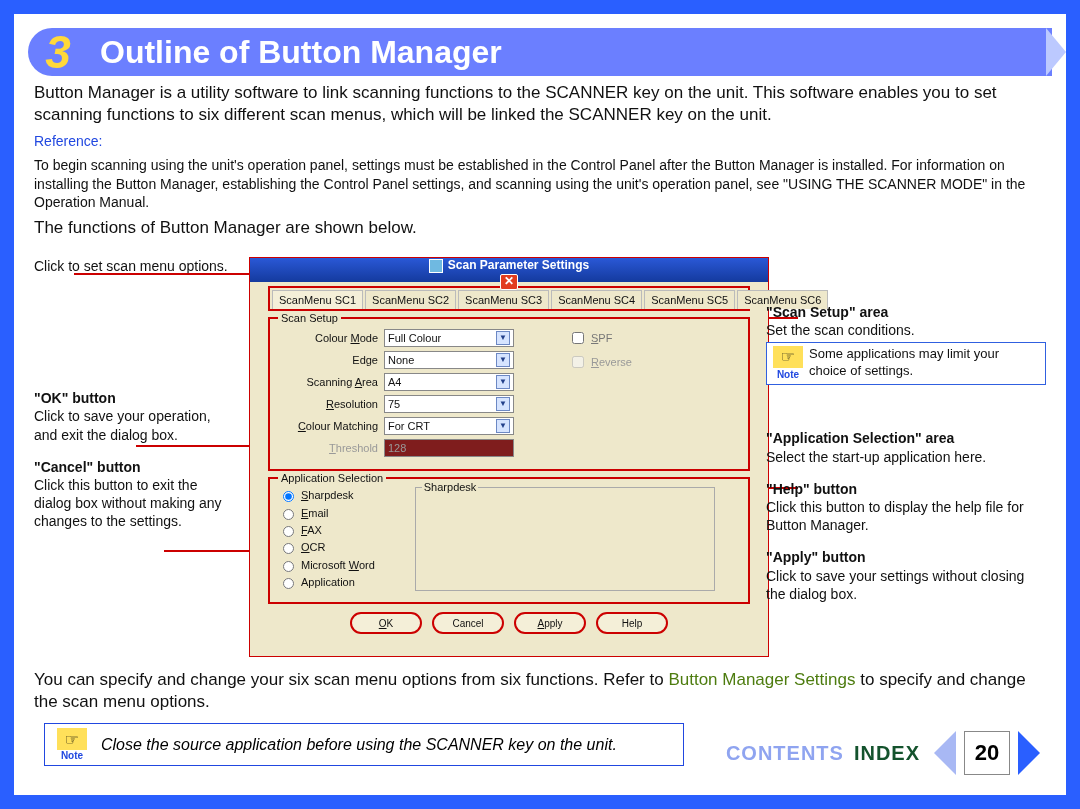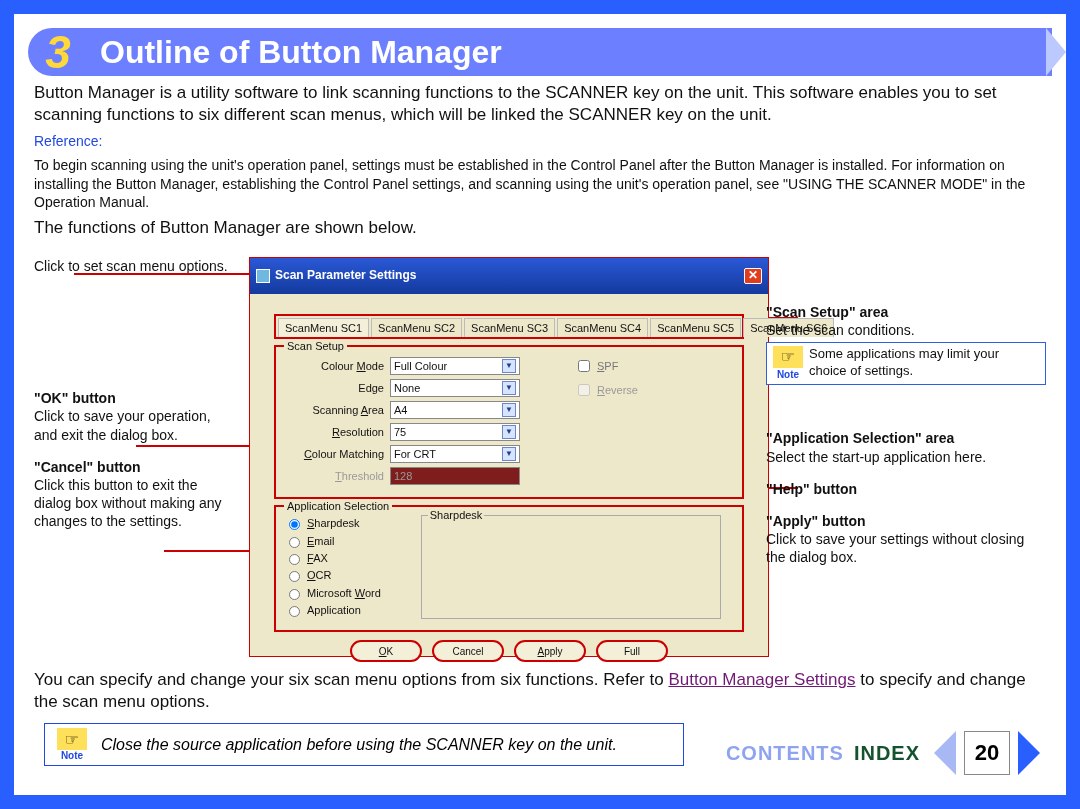--- a/index.html
+++ b/index.html
@@ -54,42 +54,42 @@
     top: 0;
     width: 0; height: 0;
     border-top: 24px solid transparent;
     border-bottom: 24px solid transparent;
     border-left: 20px solid #bcc9ff;
   }
 
   .content { padding: 0 20px; font-size: 17px; line-height: 1.3; color:#111; }
   .ref { font-size: 14px; }
   .ref-label { color: #2148e0; }
-  a.link { color: #701a75; text-decoration: underline; cursor:pointer; }
+  a.link { color: #4d7c0f; cursor:pointer; }
 
   
   .diagram { position: relative; height: 420px; margin: 6px 0 4px; }
   .callouts-left { position:absolute; left:0; top:12px; width:200px; font-size:14px; }
   .callouts-right { position:absolute; right:0; top:58px; width:280px; font-size:14px; }
   .co-title { font-weight: bold; }
   .co-text { margin-bottom: 14px; }
   .red-dash { border-top: 2px solid #cc0000; position:absolute; }
   .red-dot { width:10px; height:10px; background:#cc0000; border-radius:50%; position:absolute; }
 
   
   .note-box { border:1px solid #3060e0; background:#fff; padding:3px 6px 3px 6px; display:flex; gap:6px; font-size:13px; margin-top:3px;}
   .note-icon { display:flex; flex-direction:column; align-items:center; justify-content:center; width:34px;}
   .note-icon .hand { background:#ffe05a; width:30px; height:22px; display:flex; align-items:center; justify-content:center; font-size:16px; }
   .note-icon .lbl { font-size:10px; color:#2148e0; font-weight:bold; }
 
   
   .dialog { position:absolute; left:215px; top:12px; width:520px; height:400px; border:1px solid #cc0000; background:#eee8cb; }
-  .dlg-title { height:36px; background:linear-gradient(#2a58d6,#143a9e); color:#fff; font-size:12px; font-weight:bold; display:flex; align-items:center; padding:16px 6px; justify-content:space-between;}
+  .dlg-title { height:24px; background:linear-gradient(#2a58d6,#143a9e); color:#fff; font-size:12px; font-weight:bold; display:flex; align-items:center; padding:0 6px; justify-content:space-between;flex-direction:column;}
   .dlg-close { width:18px; height:16px; background:#e23c1e; color:#fff; font-size:12px; display:flex; align-items:center; justify-content:center; border:1px solid #fff; border-radius:2px; cursor:pointer;}
-  .dlg-body { padding:4px 24px 6px;margin-top:16px; }
+  .dlg-body { padding:4px 18px 6px; }
   .tabs { display:flex; border:2px solid #cc0000; background:#eee8cb; font-size:11px; padding:2px 2px 0; gap:2px;}
   .tab { padding:2px 6px; background:#eee8cb; border:1px solid #bbb; border-bottom:none; cursor:pointer; white-space:nowrap;}
   .tab.active { background:#f4efd8; font-weight:normal; }
   .group { border:2px solid #cc0000; padding:6px 8px 8px; margin-top:6px; position:relative; }
   .group-label { position:absolute; top:-8px; left:8px; font-size:11px; background:#eee8cb; padding:0 3px; }
   .field-row { display:flex; align-items:center; font-size:11px; margin:4px 0; }
   .field-row label { width:100px; text-align:right; margin-right:6px; }
   .combo { width:130px; height:18px; border:1px solid #888; background:#fff; display:flex; align-items:center; justify-content:space-between; padding:0 3px; font-size:11px;}
   .combo .arrow { width:14px; height:14px; background:#d6e4ff; border:1px solid #6c88c4; display:flex; align-items:center; justify-content:center; font-size:8px; color:#23408a;}
   .chk { display:flex; align-items:center; gap:4px; font-size:11px; margin-left:24px; color:#777;}
@@ -274,21 +274,21 @@
           </div>
 
           <div class="btn-row">
             <div class="dbtn">
                 <span><u class="key">O</u>K</span>
               </div>
             <div class="dbtn">Cancel</div>
             <div class="dbtn">
                 <span><u class="key">A</u>pply</span>
               </div>
-            <div class="dbtn">Full</div>
+            <div class="dbtn">Help</div>
           </div>
         </div>
       </div>
 
       <div class="callouts-right">
         <div class="co-text">
           <div class="co-title">"Scan Setup" area</div>
           <div>Set the scan conditions.</div>
           <div class="note-box">
             <div class="note-icon">
@@ -298,20 +298,21 @@
             <div>Some applications may limit your choice of settings.</div>
           </div>
         </div>
         <div style="height:30px;"></div>
         <div class="co-text">
           <div class="co-title">"Application Selection" area</div>
           <div>Select the start-up application here.</div>
         </div>
         <div class="co-text">
           <div class="co-title">"Help" button</div>
+          <div>Click this button to display the help file for Button Manager.</div>
         </div>
         <div class="co-text" style="margin-bottom:0;">
           <div class="co-title">"Apply" button</div>
           <div>Click to save your settings without closing the dialog box.</div>
         </div>
       </div>
     </div>
 
     <div style="margin-top:4px;">
       <span>You can specify and change your six scan menu options from six functions. Refer to </span>

